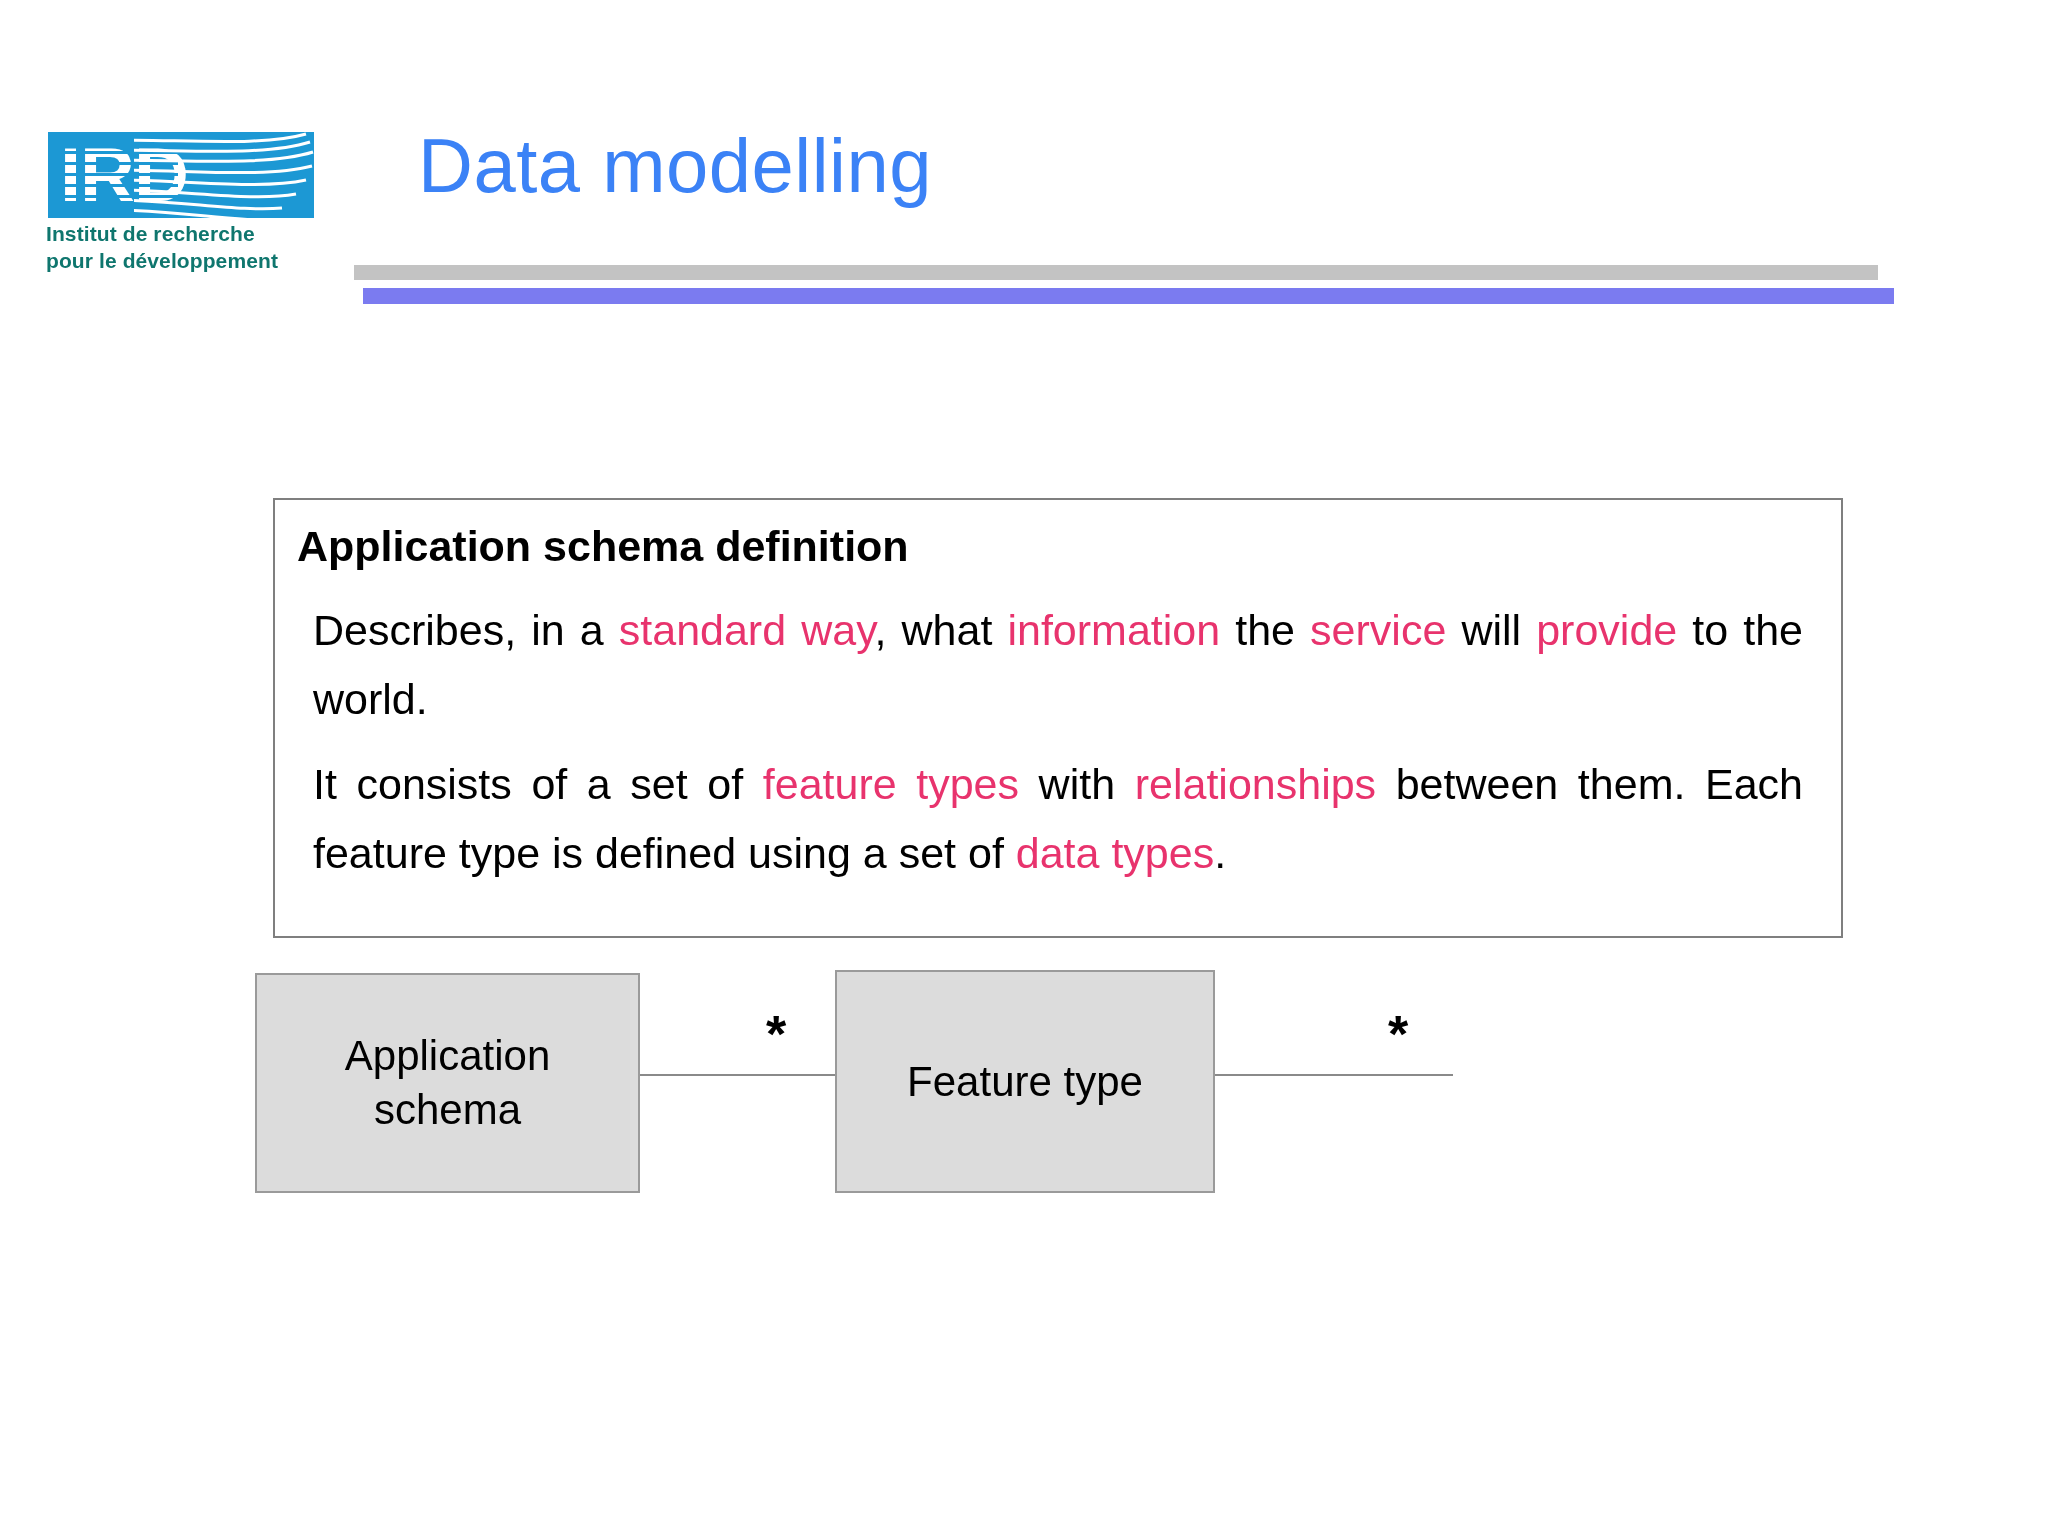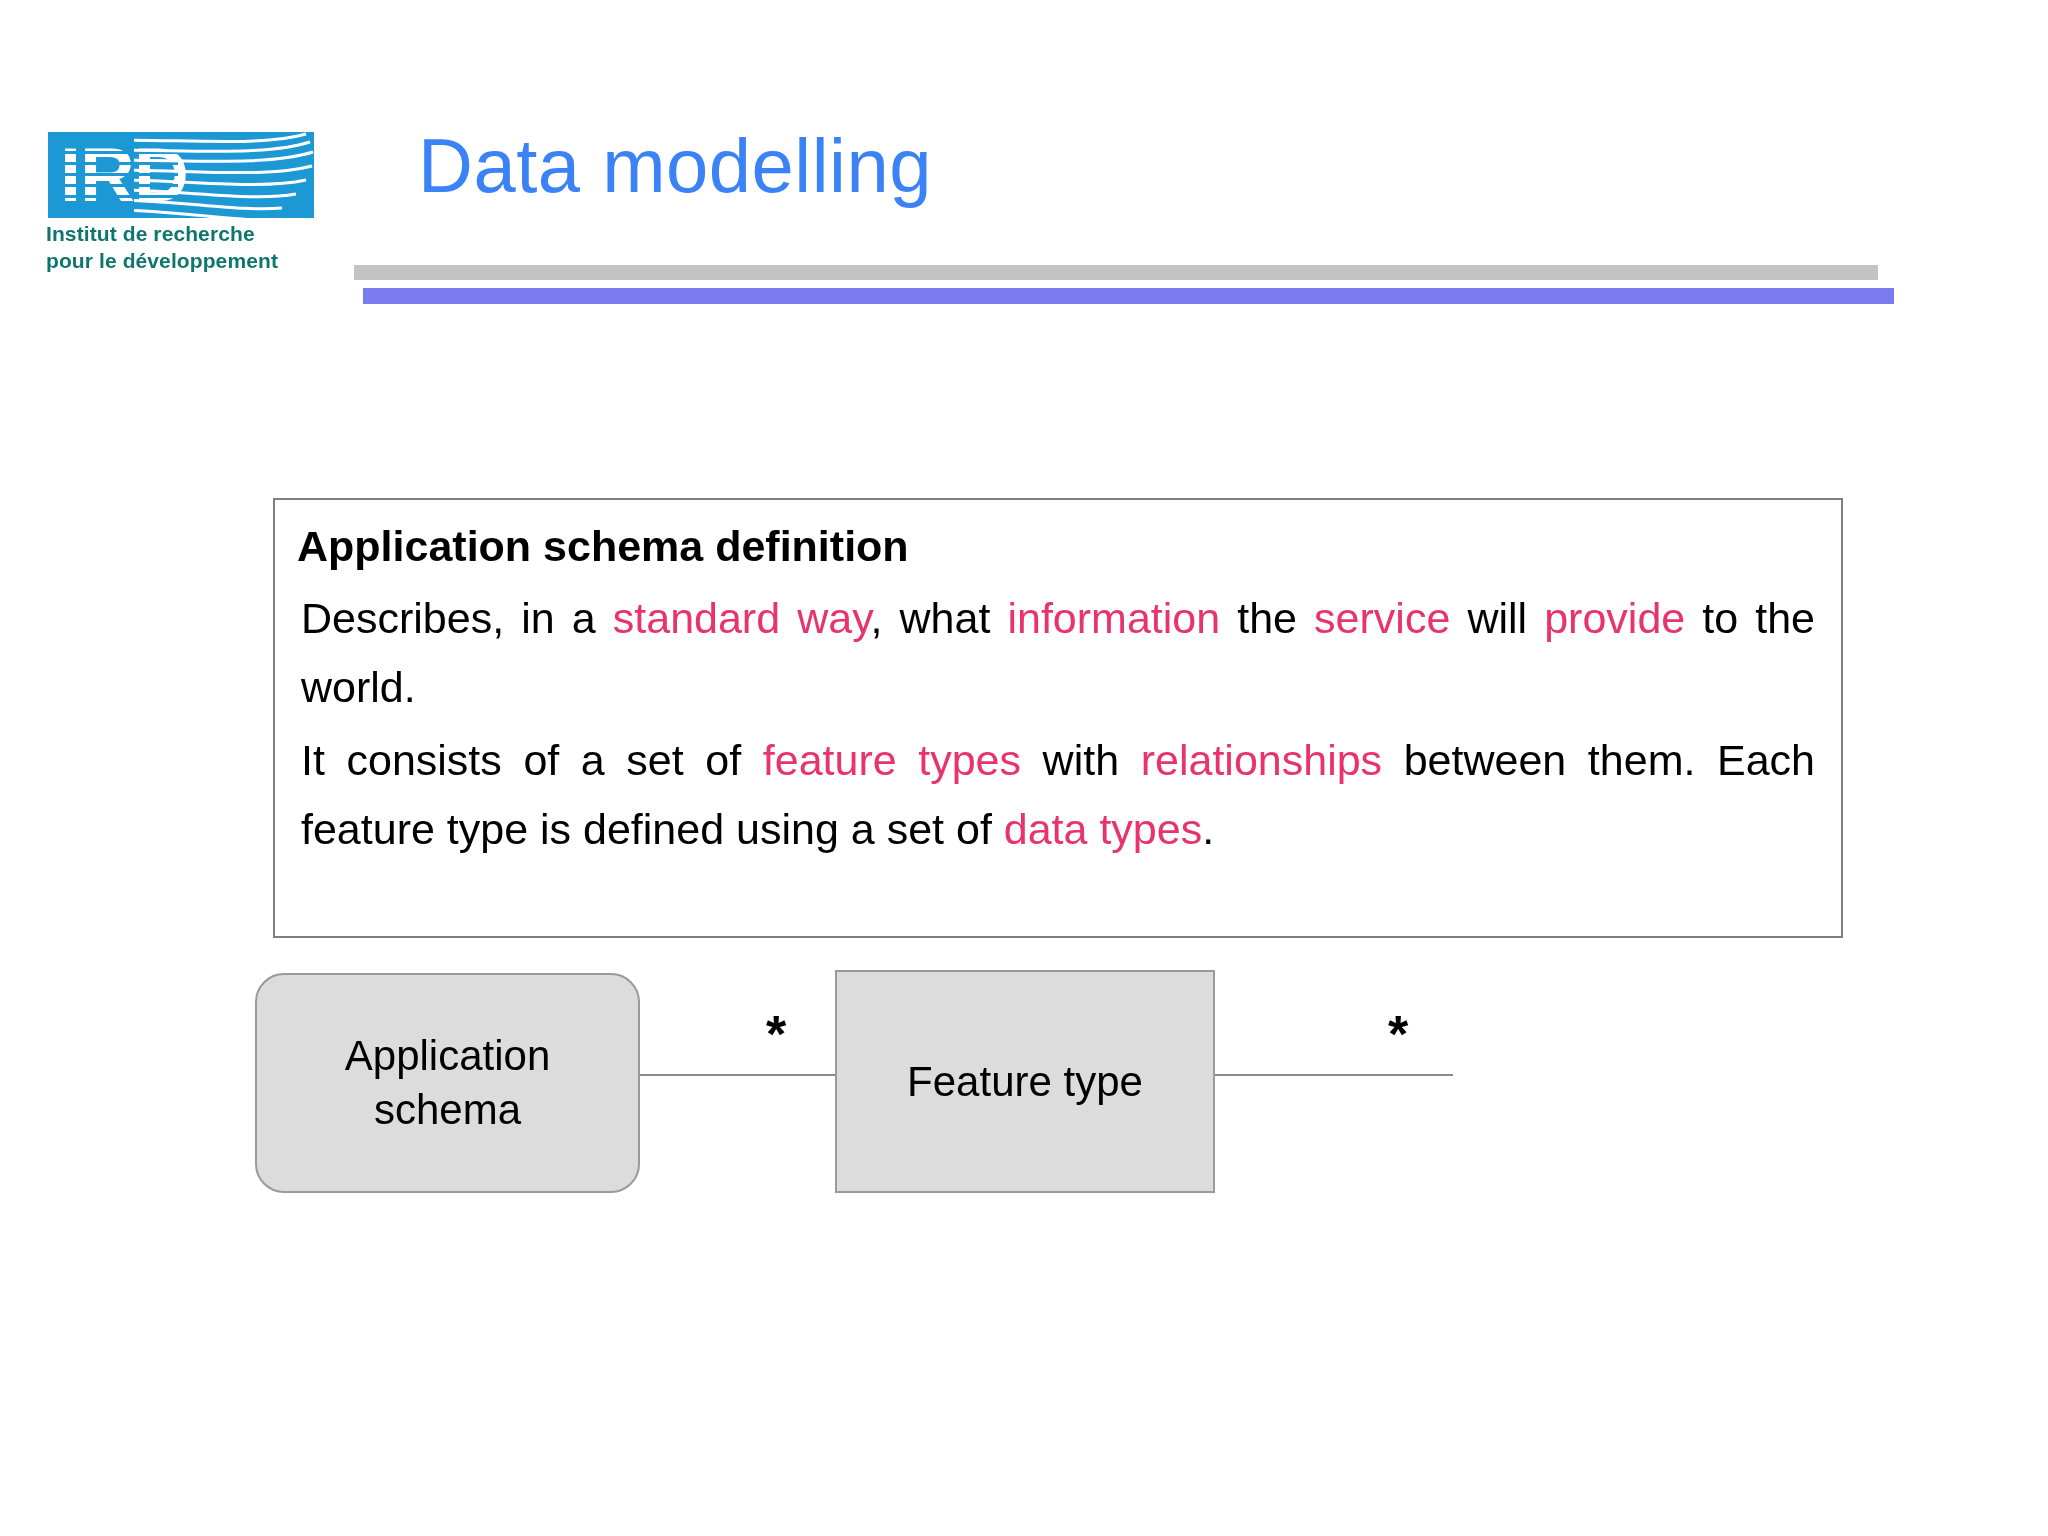--- a/index.html
+++ b/index.html
@@ -140,21 +140,21 @@
     line-height: 68px;
     white-space: nowrap;
   }
   #definition-box .defn-para {
     font-family: "Liberation Sans", sans-serif;
     font-size: 43px;
     color: #000000;
     line-height: 69px;
     text-align: justify;
     text-justify: inter-word;
-    margin: 4px;
+    margin: 16px;
   }
   .hl { color: #e8336d; }
 
   
   #uml {
     position: absolute;
     left: 0;
     top: 0;
     width: 2048px;
     height: 1536px;
@@ -172,21 +172,20 @@
     font-family: "Liberation Sans", sans-serif;
     font-size: 42px;
     color: #000000;
     line-height: 54px;
   }
   #box-application-schema {
     left: 255px;
     top: 973px;
     width: 385px;
     height: 220px;
-    border-radius: 29px;
   }
   #box-feature-type {
     left: 835px;
     top: 970px;
     width: 380px;
     height: 223px;
   }
   #box-data-type {
     left: 1451px;
     top: 970px;

